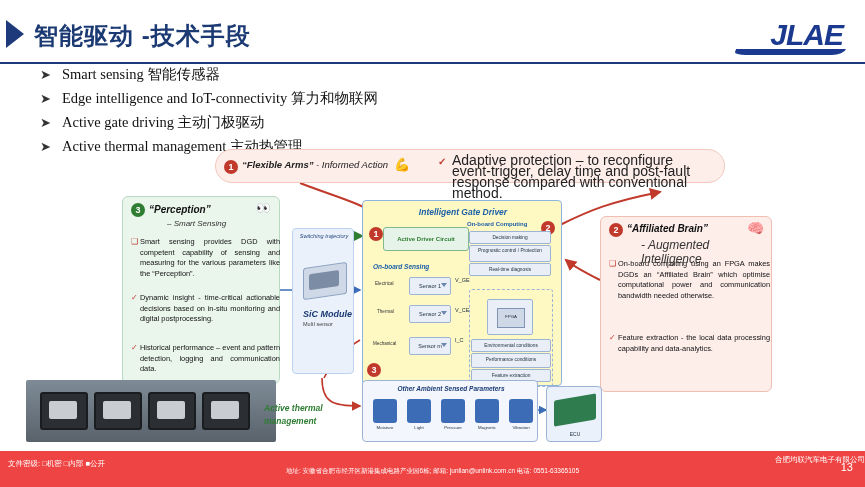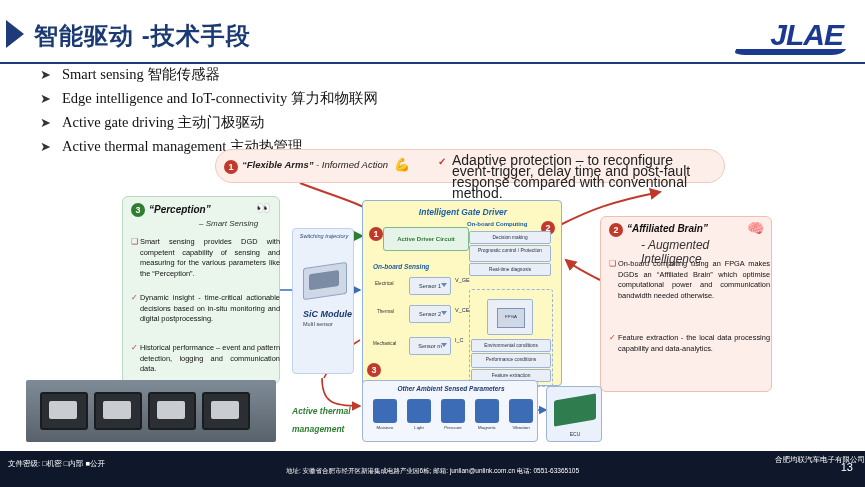--- a/index.html
+++ b/index.html
@@ -72,21 +72,21 @@
     position:absolute;left:236px;top:5px;width:262px;font-size:14px;color:#222;line-height:11px;
   }
   .flexbanner .chk{position:absolute;left:222px;top:6px;color:#c0392b;font-size:10px;font-weight:bold;}
   
   .perception{
     left:122px;top:56px;width:158px;height:188px;
     background:#eaf5ec;border:1px solid #b9d9c3;border-radius:6px;
   }
   .perception .ptitle{position:absolute;left:26px;top:7px;font-size:10px;font-style:italic;font-weight:bold;color:#111;}
   .perception .pbadge{position:absolute;left:8px;top:6px;background:#2e7d32;}
-  .perception .psub{position:absolute;left:44px;top:22px;font-size:8px;font-style:italic;color:#333;margin-left:32px;}
+  .perception .psub{position:absolute;left:44px;top:22px;font-size:8px;font-style:italic;color:#333;}
   .perception .eyes{position:absolute;right:8px;top:4px;font-size:12px;}
   .pitem{position:absolute;width:140px;font-size:7.4px;line-height:10.5px;color:#111;text-align:justify;}
   .pitem .ic{position:absolute;left:-9px;top:0;color:#c0392b;font-size:8px;}
   
   .sic{
     left:292px;top:88px;width:62px;height:146px;
     background:#eaf1fb;border:1px solid #bcd2ef;border-radius:4px;
   }
   .sic .lbl{position:absolute;top:4px;left:0;width:62px;text-align:center;font-size:5.6px;color:#2b4b7e;font-style:italic;}
   .sic .chip{position:absolute;left:10px;top:36px;width:42px;height:30px;background:#cfd8e6;border:1px solid #8fa4c2;border-radius:3px;transform:skewY(-8deg);}
@@ -155,26 +155,26 @@
   .ecu .cap{position:absolute;left:0;bottom:4px;width:56px;text-align:center;font-size:5px;color:#234;}
   
   .photo{
     left:26px;top:240px;width:250px;height:62px;
     background:linear-gradient(180deg,#7e8b96 0%,#59626b 100%);
     border-radius:2px;
   }
   .photo .mod{position:absolute;top:12px;width:44px;height:34px;background:#2b2f33;border:2px solid #1a1d20;border-radius:3px;}
   .photo .mod:after{content:"";position:absolute;left:7px;top:7px;width:28px;height:18px;background:#c9ccd0;border-radius:2px;}
   .thermal{
-    position:absolute;left:292px;top:262px;width:80px;
-    font-size:8.5px;font-style:italic;font-weight:bold;color:#2e7d32;line-height:18px;
+    position:absolute;left:264px;top:262px;width:80px;
+    font-size:8.5px;font-style:italic;font-weight:bold;color:#2e7d32;line-height:13px;
   }
   
   .footer{
-    position:absolute;left:0;bottom:0;width:865px;height:36px;background:#0f172a;color:#fff;
+    position:absolute;left:0;bottom:0;width:865px;height:36px;background:#ef4444;color:#fff;
   }
   .footer .secrecy{position:absolute;left:8px;top:8px;font-size:7.5px;}
   .footer .co{position:absolute;left:0;top:4px;width:865px;text-align:right;font-size:7.5px;}
   .footer .addr{position:absolute;left:0;top:16px;width:865px;text-align:center;font-size:6.5px;}
   .footer .pg{position:absolute;right:12px;top:10px;font-size:11px;}
 </style>
 </head>
 <body>
 
 <div class="header">

